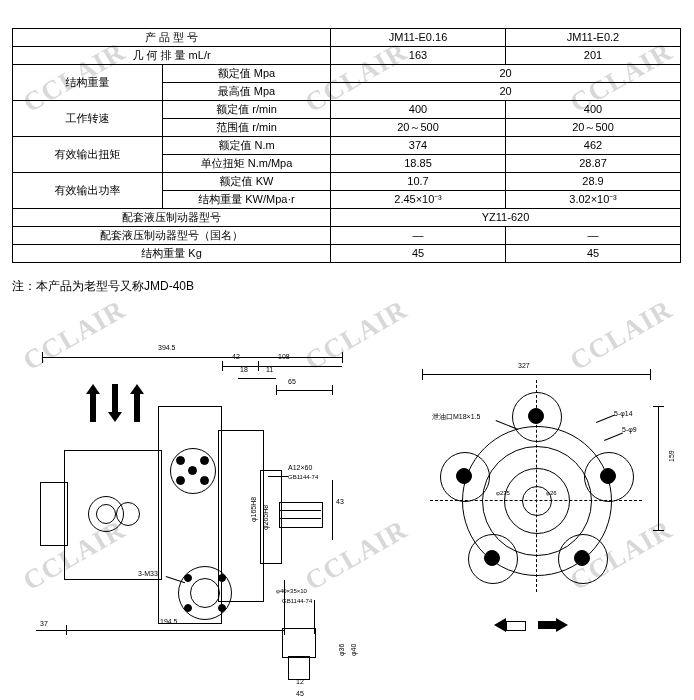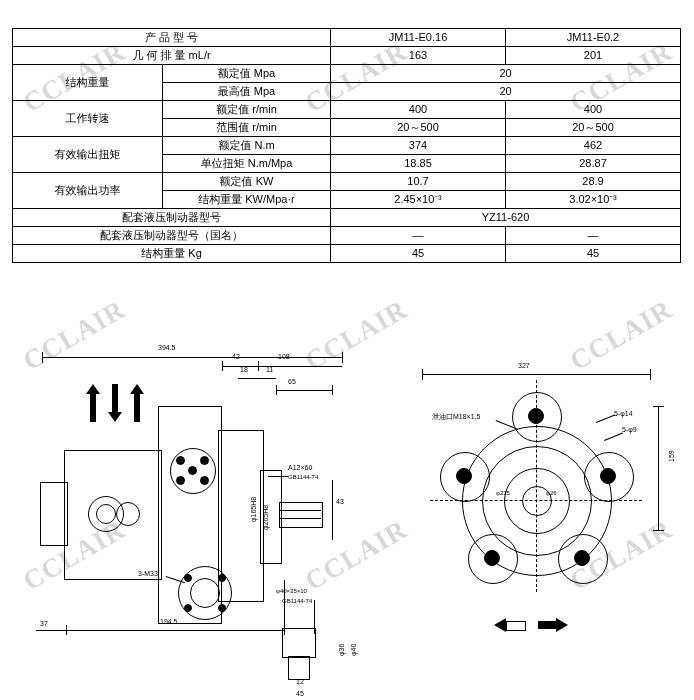--- a/index.html
+++ b/index.html
@@ -183,20 +183,21 @@
         <td>—</td>
       </tr>
       <tr>
         <td colspan="2" class="sub">结构重量    Kg</td>
         <td>45</td>
         <td>45</td>
       </tr>
     </tbody>
   </table>
 
+  <div class="note">注：本产品为老型号又称JMD-40B</div>
 
 
   <div class="dr" style="left:0; top:330px; width:400px; height:370px;">
 
     <div class="lbl" style="left:158px; top:14px;">394.5</div>
     <div class="ln" style="left:42px; top:27px; width:300px; height:1px;"></div>
     <div class="ln" style="left:42px; top:22px; width:1px; height:11px;"></div>
     <div class="ln" style="left:342px; top:22px; width:1px; height:11px;"></div>
 
     <div class="lbl" style="left:232px; top:23px;">42</div>

